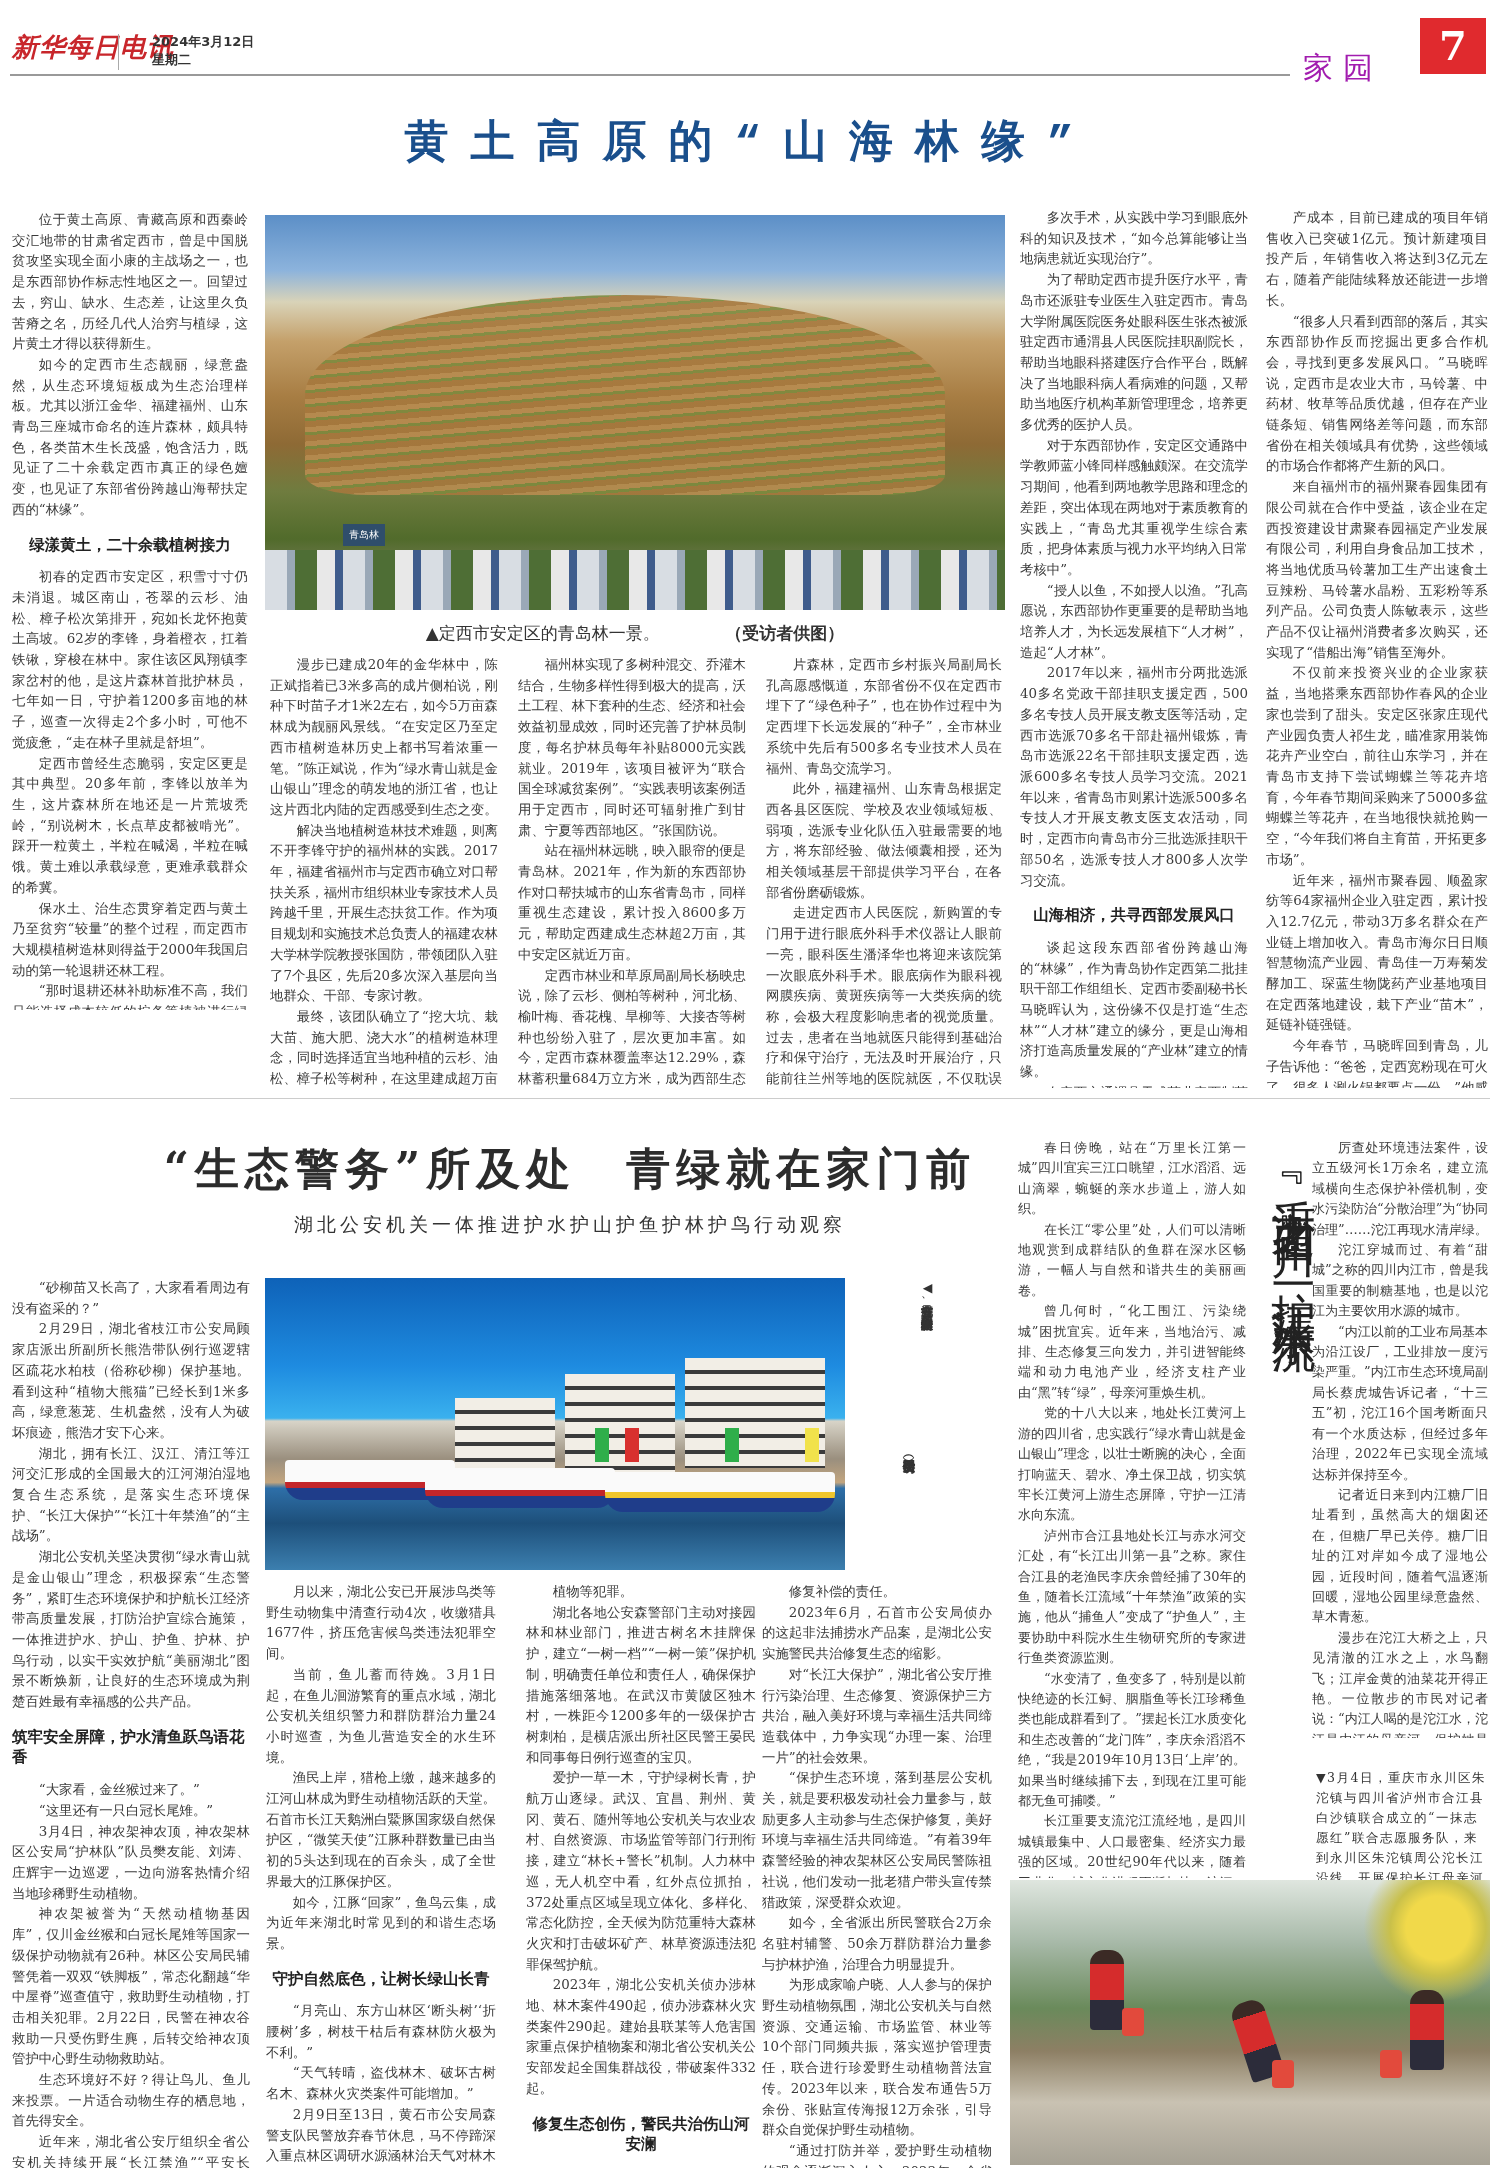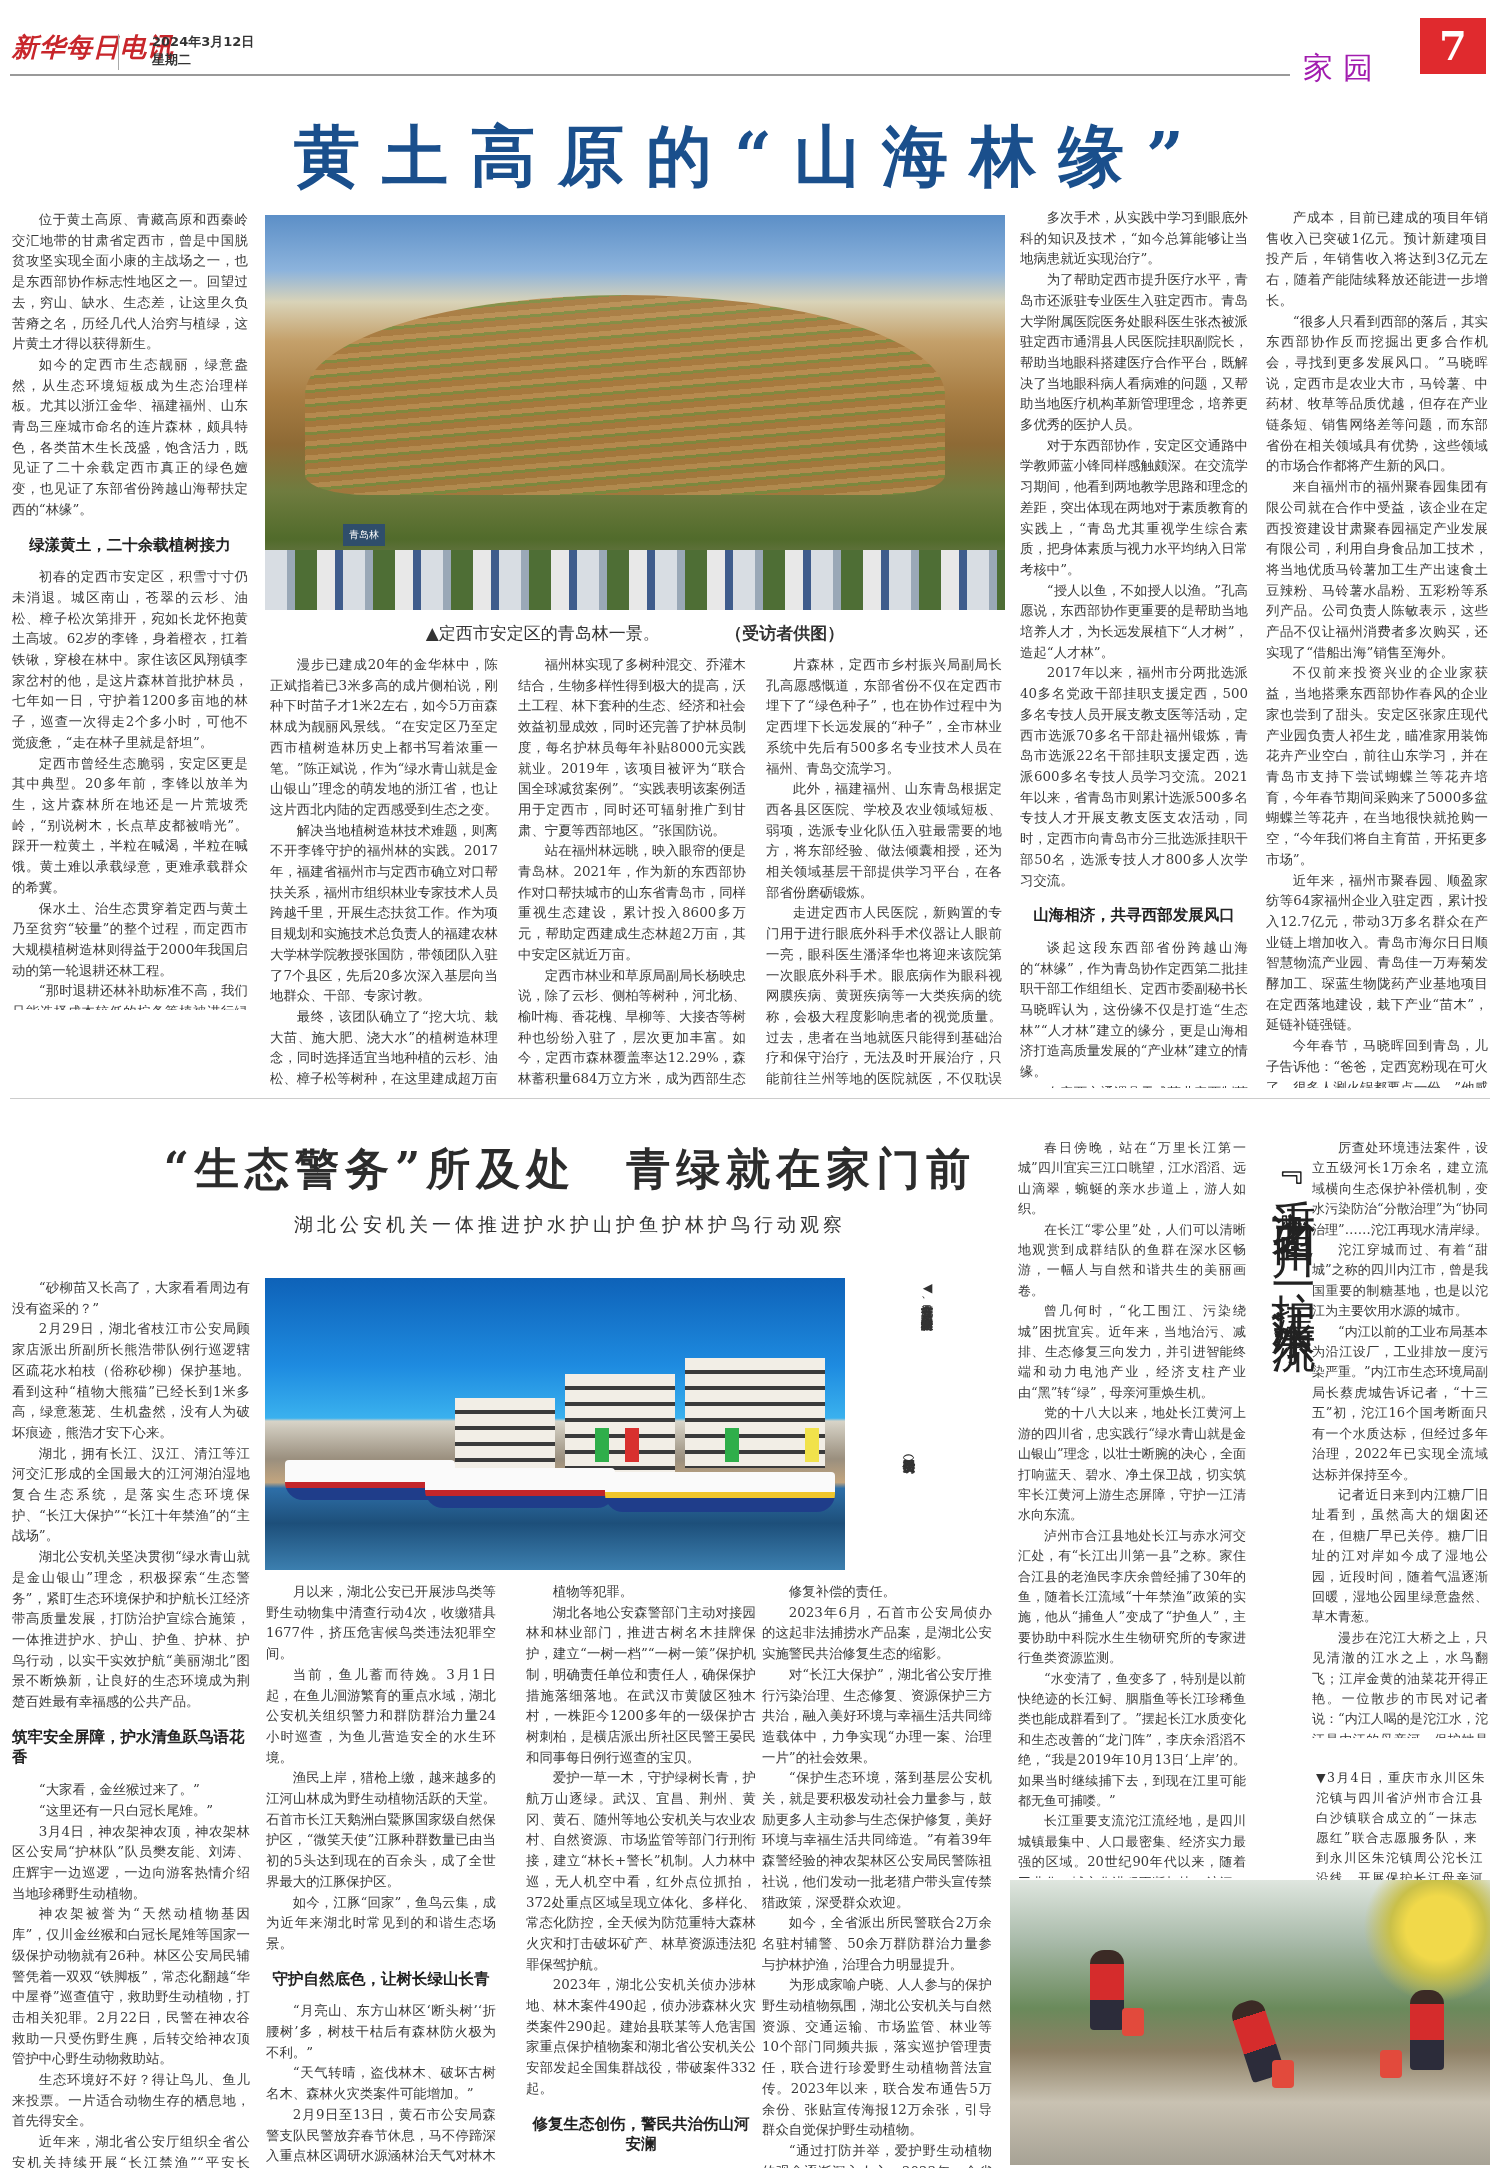--- a/index.html
+++ b/index.html
@@ -5,21 +5,21 @@
   * { box-sizing: border-box; margin: 0; padding: 0; }
   html, body { width: 1500px; height: 2173px; background: #fff; overflow: hidden; }
   body { position: relative; font-family: "DejaVu Serif", "Liberation Serif", serif; color: #2a2a2a; }
   .abs { position: absolute; }
   .masthead-logo { left: 12px; top: 30px; font-size: 26px; font-weight: bold; color: #c8262b; font-style: italic; letter-spacing: 1px; font-family: "DejaVu Serif", serif; }
   .masthead-divider { left: 118px; top: 34px; width: 1px; height: 36px; background: #aaa; }
   .masthead-date { left: 128px; top: 33px; font-size: 13px; font-weight: bold; font-family: "DejaVu Sans", sans-serif; color: #333; line-height: 18px; margin-left: 24px; }
   .masthead-rule { left: 10px; top: 74px; width: 1280px; height: 2px; background: #999; }
   .section-name { left: 1303px; top: 40px; font-size: 30px; font-weight: normal; color: #a21caf; letter-spacing: 10px; margin-top: 8px; }
   .page-num { left: 1420px; top: 18px; width: 66px; height: 56px; background: #e02a2e; color: #fff; font-size: 40px; font-weight: bold; text-align: center; line-height: 56px; }
-  .headline1 { left: 250px; top: 112px; width: 1000px; text-align: center; font-size: 66px; font-weight: bold; color: #1a4f8c; letter-spacing: 22px; }
+  .headline1 { left: 250px; top: 112px; width: 1000px; text-align: center; font-size: 44px; font-weight: bold; color: #1a4f8c; letter-spacing: 22px; font-family: Liberation Mono, monospace; }
   .col { font-size: 13.4px; line-height: 20.7px; color: #3a3a3a; text-align: justify; overflow: hidden; }
   .col p { text-indent: 2em; }
   .subhead { font-family: "DejaVu Sans", sans-serif; font-weight: bold; font-size: 15.5px; text-align: center; color: #222; margin: 14px 0 12px; text-indent: 0 !important; }
   .photo1 { left: 265px; top: 215px; width: 740px; height: 395px;
     background: linear-gradient(180deg, #5c8fc7 0%, #8cb3dc 14%, #d9d3b8 22%, #c4a06a 32%, #a77d43 46%, #8e6a35 58%, #6f7c3f 70%, #516b2b 82%, #7a7d5b 92%, #b8bcc4 100%); }
   .photo1 .hill { position: absolute; left: 40px; top: 80px; width: 640px; height: 200px; border-radius: 50% 50% 10% 10%;
     background: repeating-linear-gradient(175deg, #a6783d 0 6px, #b88c50 6px 11px, #7d8a3e 11px 14px); opacity: .9; }
   .photo1 .town { position: absolute; left: 0; bottom: 0; width: 100%; height: 60px;
     background: repeating-linear-gradient(90deg, #d8dde3 0 22px, #9aa8b7 22px 30px, #4e6e35 30px 52px, #e8e8e8 52px 70px, #3f5c8c 70px 78px); }
   .photo1 .label-sign { position: absolute; left: 78px; bottom: 64px; background: #2f4e6b; color: #fff; font-size: 10px; padding: 4px 6px; }

